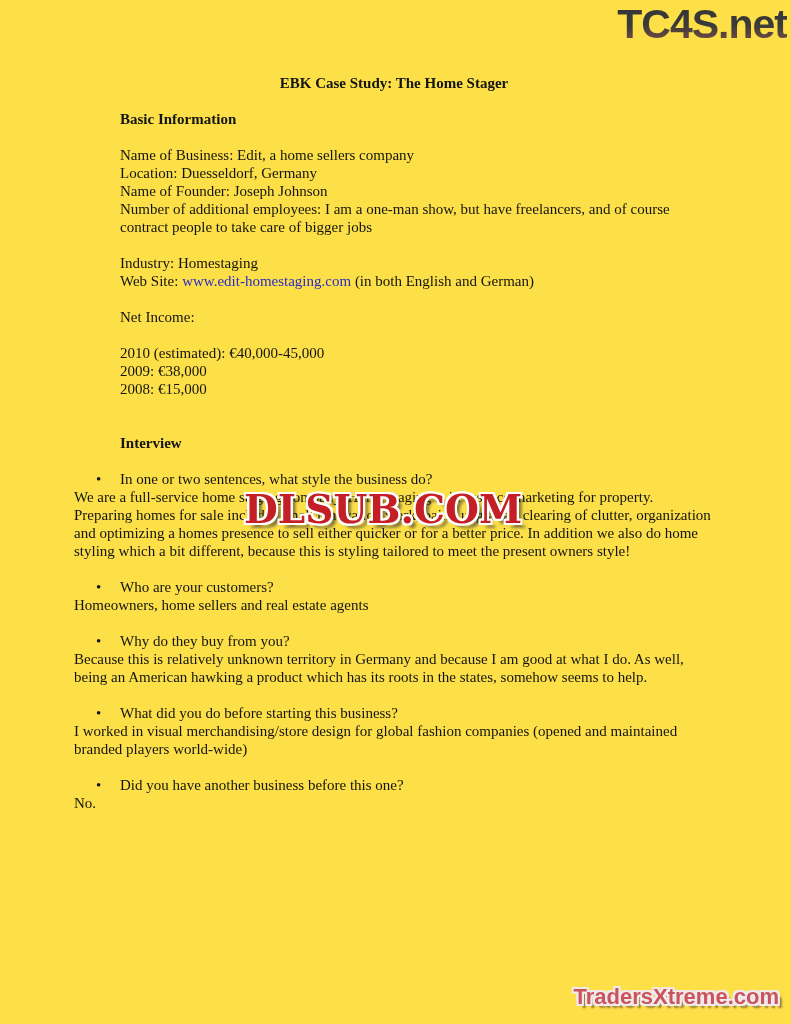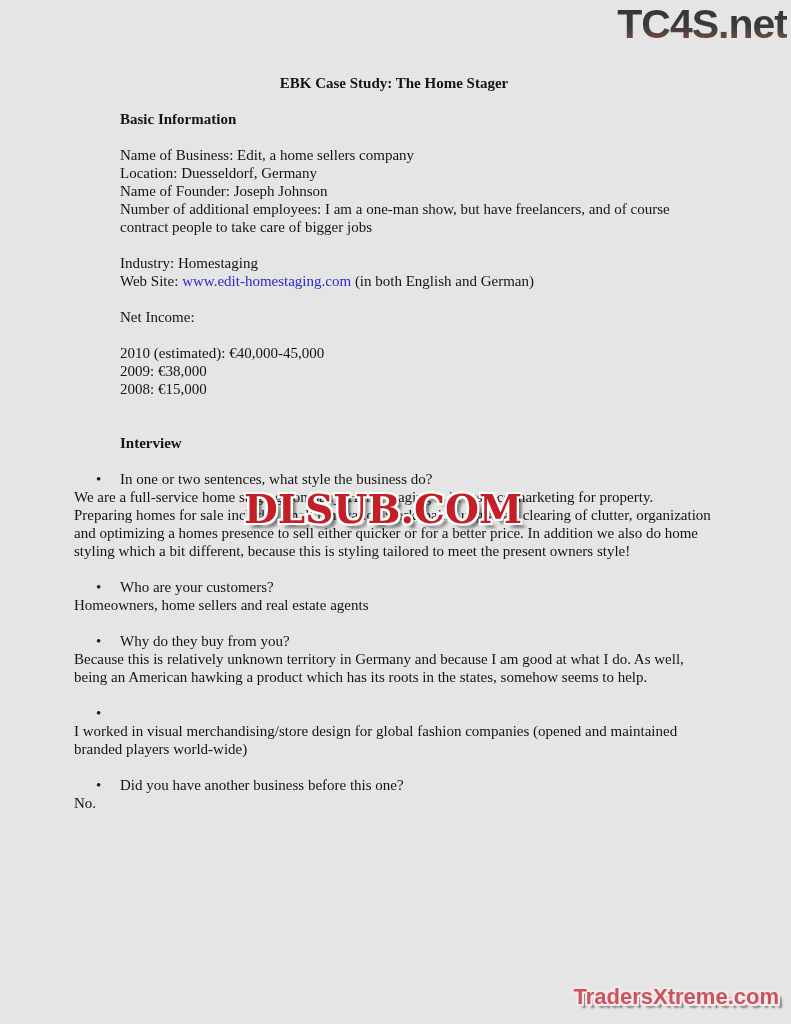--- a/index.html
+++ b/index.html
@@ -1,19 +1,19 @@
 <!DOCTYPE html>
 <html><head>
 <meta charset="utf-8">
 <style>
   html,body { margin:0; padding:0; background:#ffffff; }
   .page {
     position:relative;
     width:791px; height:1024px;
-    background:#e5e5e5;
+    background:#fde047;
     overflow:hidden;
     font-family:"Liberation Serif", serif;
     font-size:15px; line-height:18px; color:#141414;
   }
   .logo {
     position:absolute; top:0px; right:4px;
     font-family:"Liberation Sans", sans-serif;
     font-weight:900; font-size:41px; line-height:48px; letter-spacing:-1px;
     background:linear-gradient(180deg,#353535 0%,#3a3a3a 52%,#6e4a42 82%,#9a685c 100%);
     -webkit-background-clip:text; background-clip:text; color:transparent;
@@ -104,20 +104,21 @@
     <div class="qa-a">Homeowners, home sellers and real estate agents</div>
 
     <div class="qa-q">
       <span class="qa-bullet">•</span>
       <span>Why do they buy from you?</span>
     </div>
     <div class="qa-a">Because this is relatively unknown territory in Germany and because I am good at what I do. As well, being an American hawking a product which has its roots in the states, somehow seems to help.</div>
 
     <div class="qa-q">
       <span class="qa-bullet">•</span>
+      <span>What did you do before starting this business?</span>
     </div>
     <div class="qa-a">I worked in visual merchandising/store design for global fashion companies (opened and maintained branded players world-wide)</div>
 
     <div class="qa-q">
       <span class="qa-bullet">•</span>
       <span>Did you have another business before this one?</span>
     </div>
     <div class="qa-a">No.</div>
 
   </div>

